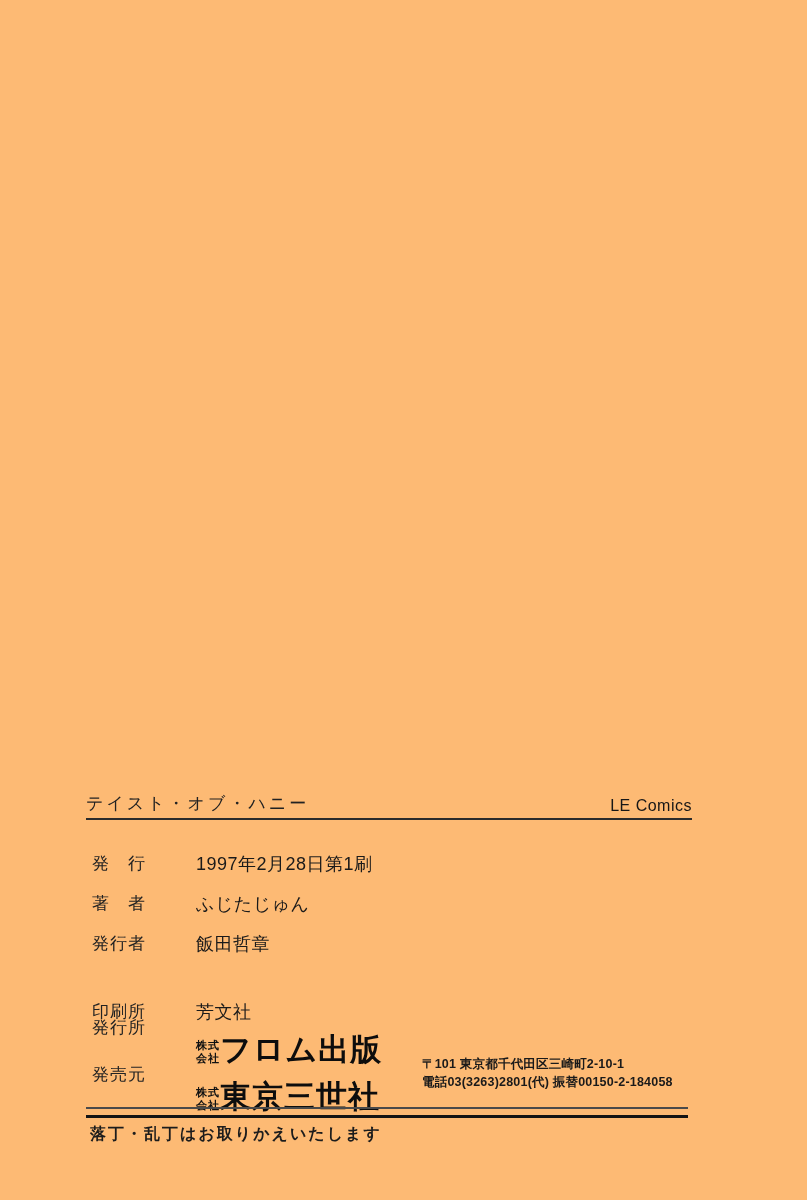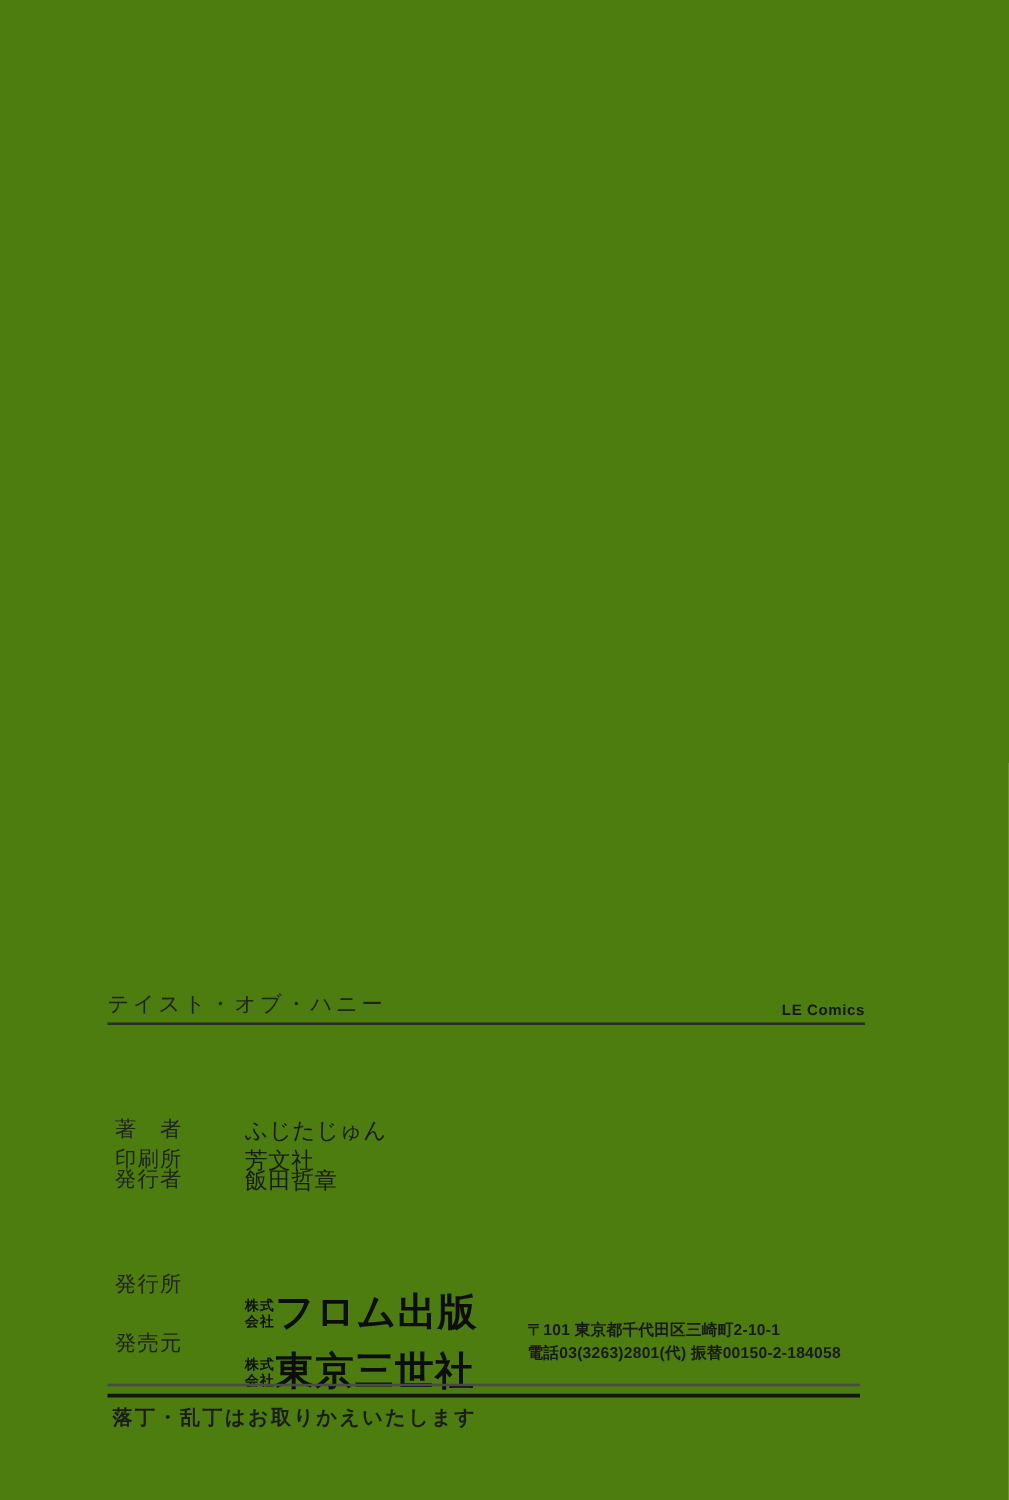--- a/index.html
+++ b/index.html
@@ -6,21 +6,21 @@
   html, body { width: 807px; height: 1200px; }
   body {
     background: #f4f4f2;
     font-family: "Liberation Sans", "DejaVu Sans", sans-serif;
     color: #1d1d1d;
   }
   .page {
     position: relative;
     width: 807px;
     height: 1200px;
-    background: #4d7c0f;
+    background: #fdba74;
     overflow: hidden;
   }
 
   
   .title-row {
     position: absolute;
     left: 86px;
     top: 792px;
     width: 606px;
     height: 28px;
@@ -31,23 +31,23 @@
     padding-bottom: 3px;
   }
   .book-title {
     font-size: 17px;
     letter-spacing: 3px;
     font-weight: 400;
     color: #222;
     white-space: nowrap;
   }
   .imprint {
-    font-size: 12px;
+    font-size: 16px;
     letter-spacing: 0.5px;
-    font-weight: 700;
+    font-weight: 400;
     color: #171717;
     white-space: nowrap;
   }
 
   
   .crow {
     position: absolute;
     left: 92px;
     display: flex;
     align-items: flex-start;
@@ -136,32 +136,36 @@
 </head>
 <body>
 
 <div class="page">
 
   <div class="title-row">
     <span class="book-title">テイスト・オブ・ハニー</span>
     <span class="imprint">LE Comics</span>
   </div>
 
+  <div class="crow" style="top:852px">
+    <span class="crow-label">発　行</span>
+    <span class="crow-value">1997年2月28日第1刷</span>
+  </div>
 
   <div class="crow" style="top:932px">
     <span class="crow-label">発行者</span>
     <span class="crow-value">飯田哲章</span>
   </div>
 
   <div class="crow" style="top:892px">
     <span class="crow-label">著　者</span>
     <span class="crow-value">ふじたじゅん</span>
   </div>
 
-  <div class="crow" style="top:916px">
+  <div class="crow" style="top:1000px">
     <span class="crow-label">印刷所</span>
     <span class="crow-value">芳文社</span>
   </div>
 
   <div class="crow big" style="top:1004px">
     <span class="crow-label">発行所</span>
     <span class="crow-value">
       <span class="company-prefix">
         <span>株式</span>
         <span>会社</span>

